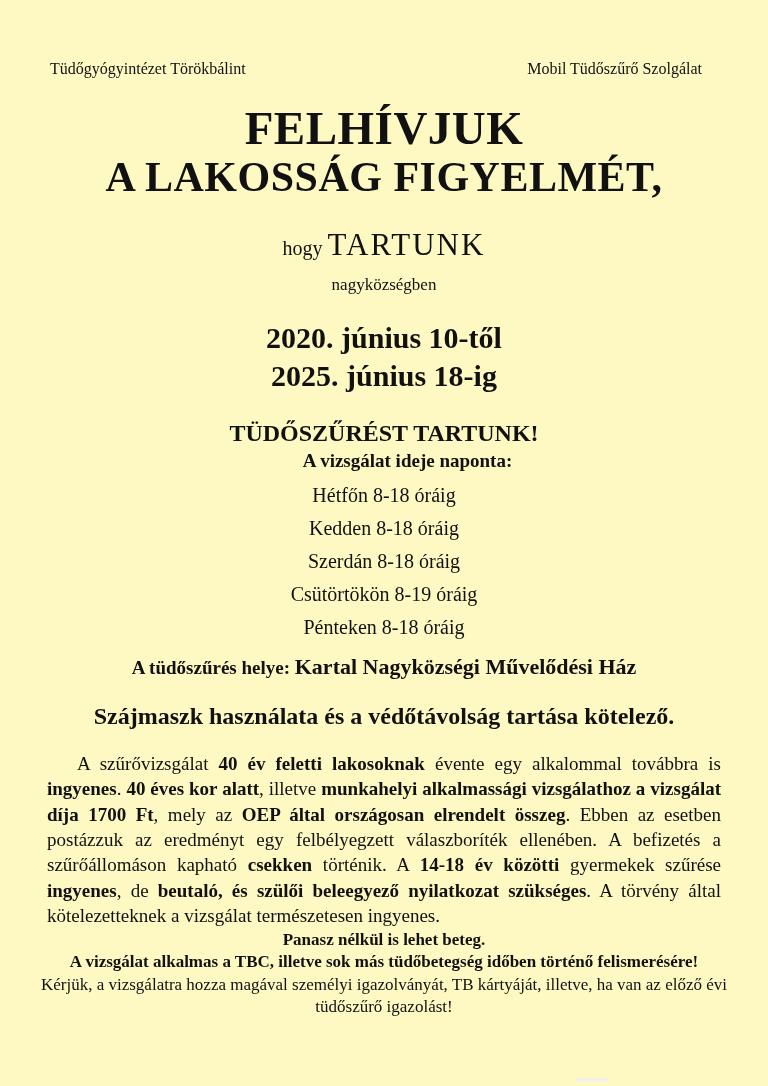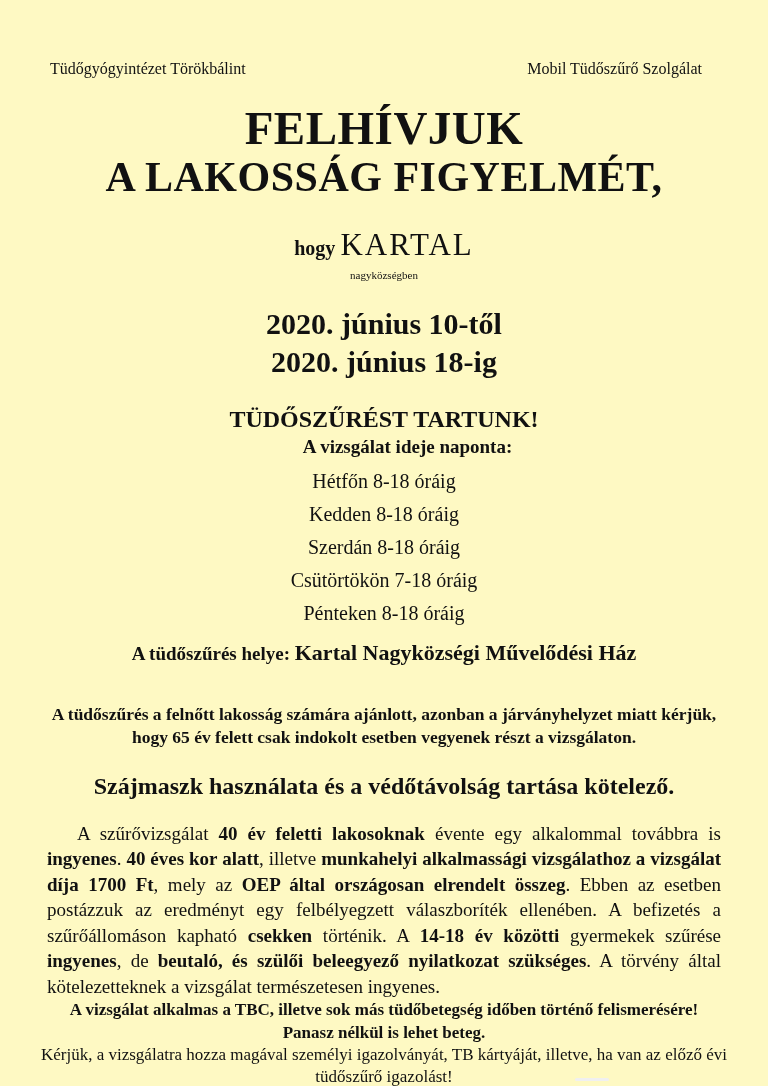--- a/index.html
+++ b/index.html
@@ -24,23 +24,23 @@
   }
   .title-block {
     margin-top: 24px;
     text-align: center;
     font-weight: bold;
     letter-spacing: 0.5px;
   }
   .title-line-1 { font-size: 47px; line-height: 1.12; }
   .title-line-2 { font-size: 42px; line-height: 1.12; }
   .subtitle { margin-top: 26px; text-align: center; }
-  .subtitle-prefix { font-weight: bold; font-size: 20px; }
+  .subtitle-prefix { font-weight: normal; font-size: 20px; }
   .town-name { font-size: 31px; letter-spacing: 2px; }
-  .town-suffix { text-align: center; font-size: 11px; margin-top: 6px; }
+  .town-suffix { text-align: center; font-size: 17px; margin-top: 12px; }
   .dates {
     margin-top: 24px;
     text-align: center;
     font-weight: bold;
     font-size: 30px;
     line-height: 1.25;
   }
   .screening-heading {
     margin-top: 26px;
     text-align: center;
@@ -103,51 +103,50 @@
     <span>Tüdőgyógyintézet Törökbálint</span>
     <span>Mobil Tüdőszűrő Szolgálat</span>
   </div>
 
   <div class="title-block">
     <div class="title-line-1">FELHÍVJUK</div>
     <div class="title-line-2">A LAKOSSÁG FIGYELMÉT,</div>
   </div>
 
   <div class="subtitle">
-    <span class="subtitle-prefix">hogy </span><span class="town-name">KARTAL</span>
+    <span class="subtitle-prefix">hogy </span><span class="town-name">TARTUNK</span>
   </div>
   <div class="town-suffix">nagyközségben</div>
 
   <div class="dates">
     <div>2020. június 10-től</div>
-    <div>2020. június 18-ig</div>
+    <div>2025. június 18-ig</div>
   </div>
 
   <div class="screening-heading">TÜDŐSZŰRÉST TARTUNK!</div>
   <div class="screening-subheading">A vizsgálat ideje naponta:</div>
 
   <div class="schedule">
       <div class="schedule-line">Hétfőn 8-18 óráig</div>
       <div class="schedule-line">Kedden 8-18 óráig</div>
       <div class="schedule-line">Szerdán 8-18 óráig</div>
-      <div class="schedule-line">Csütörtökön 7-18 óráig</div>
+      <div class="schedule-line">Csütörtökön 8-19 óráig</div>
       <div class="schedule-line">Pénteken 8-18 óráig</div>
     </div>
 
   <div class="location-line">
     <span class="location-label">A tüdőszűrés helye: </span><span class="location-value">Kartal Nagyközségi Művelődési Ház</span>
   </div>
 
-  <div class="covid-notice">A tüdőszűrés a felnőtt lakosság számára ajánlott, azonban a járványhelyzet miatt kérjük, hogy 65 év felett csak indokolt esetben vegyenek részt a vizsgálaton.</div>
 
   <div class="mask-notice">Szájmaszk használata és a védőtávolság tartása kötelező.</div>
 
   <p class="info-paragraph"><span>A szűrővizsgálat </span><span style="font-weight: bold;">40 év feletti lakosoknak</span><span> évente egy alkalommal továbbra is </span><span style="font-weight: bold;">ingyenes</span><span>. </span><span style="font-weight: bold;">40 éves kor alatt</span><span>, illetve </span><span style="font-weight: bold;">munkahelyi alkalmassági vizsgálathoz a vizsgálat díja 1700 Ft</span><span>, mely az </span><span style="font-weight: bold;">OEP által országosan elrendelt összeg</span><span>. Ebben az esetben postázzuk az eredményt egy felbélyegzett válaszboríték ellenében. A befizetés a szűrőállomáson kapható </span><span style="font-weight: bold;">csekken</span><span> történik. A </span><span style="font-weight: bold;">14-18 év közötti</span><span> gyermekek szűrése </span><span style="font-weight: bold;">ingyenes</span><span>, de </span><span style="font-weight: bold;">beutaló, és szülői beleegyező nyilatkozat szükséges</span><span>. A törvény által kötelezetteknek a vizsgálat természetesen ingyenes.</span></p>
 
   <div class="closing">
+    <div class="closing-bold">Panasz nélkül is lehet beteg.</div>
     <div class="closing-bold">A vizsgálat alkalmas a TBC, illetve sok más tüdőbetegség időben történő felismerésére!</div>
-    <div class="closing-bold">Panasz nélkül is lehet beteg.</div>
     <div class="closing-last">Kérjük, a vizsgálatra hozza magával személyi igazolványát, TB kártyáját, illetve, ha van az előző évi tüdőszűrő igazolást!</div>
   </div>
 
   <div class="page-artifact"></div>
 
 </div>
 
 </body></html>

